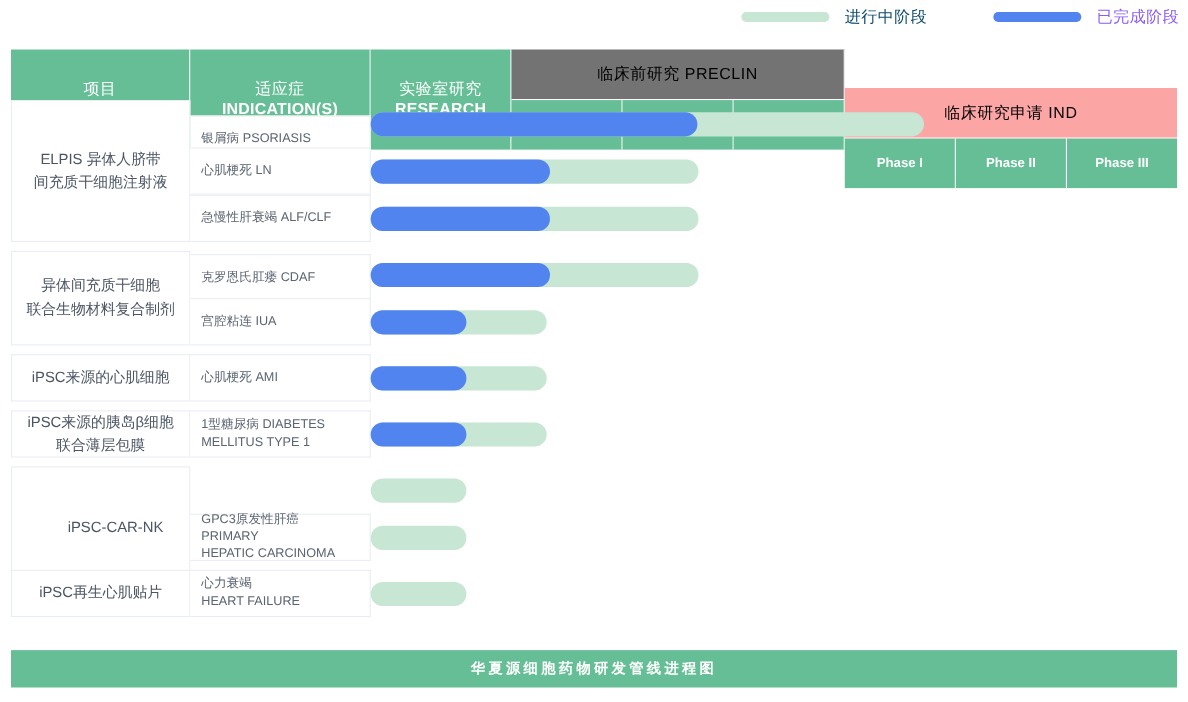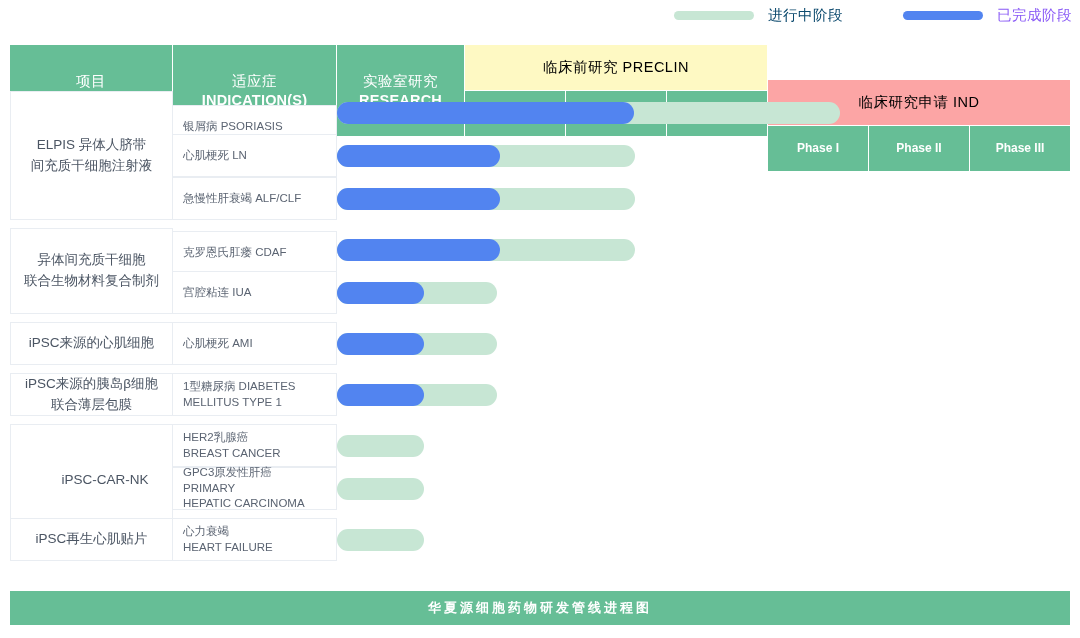--- a/index.html
+++ b/index.html
@@ -121,21 +121,21 @@
       <div class="hcell" style="width: 164px; height: 91px; background: rgb(102, 190, 150);">
         <span class="h-cn">适应症</span>
         <span class="h-en">INDICATION(S)</span>
       </div>
       <div class="hcell" style="width: 128px; height: 91px; background: rgb(102, 190, 150);">
         <span class="h-cn">实验室研究</span>
         <span class="h-en">RESEARCH</span>
       </div>
 
       <div style="width:303px;height:91px;">
-        <div class="h-group" style="height: 46px; border-right: 1.5px solid rgb(255, 255, 255); box-sizing: border-box; background: #fef9c3;">临床前研究 PRECLIN</div>
+        <div class="h-group" style="height: 46px; border-right: 1.5px solid rgb(255, 255, 255); box-sizing: border-box; background: #737373;">临床前研究 PRECLIN</div>
         <div style="display:flex;height:45px;">
           <div class="hcell" style="width: 101px; height: 45px; background: rgb(102, 190, 150);">
             <span class="sub-en">PROCESS</span>
             <span class="sub-en">VALIDATION</span>
           </div>
           <div class="hcell" style="width: 101px; height: 45px; background: rgb(102, 190, 150);">
             <span class="sub-en">ANIMAL</span>
             <span class="sub-en">EXPERIMENT</span>
           </div>
           <div class="hcell" style="width: 101px; height: 45px; border-right: 1.5px solid rgb(255, 255, 255); background: rgb(102, 190, 150);">
@@ -241,26 +241,20 @@
         </div>
         <div class="barrow" style="top: 292.5px; left: 327px; width: 733px;">
           <div class="bar-bg" style="left: 0px; width: 159.794px; background: rgb(199, 230, 212);"></div>
           <div class="bar-fg" style="left: 0px; width: 87.227px; background: rgb(82, 132, 240);"></div>
         </div>
         <div class="prog-cell" style="top: 333px; height: 112px; border-color: rgb(233, 237, 242); color: rgb(75, 85, 99); padding-left: 33px;">
           <div>
             <div>iPSC-CAR-NK</div>
           </div>
         </div>
-        <div class="ind-cell" style="top: 333px; height: 43px; border-color: rgb(233, 237, 242); color: rgb(91, 100, 114);">
-          <div>
-            <div>HER2乳腺癌</div>
-            <div>BREAST CANCER</div>
-          </div>
-        </div>
         <div class="barrow" style="top: 343.5px; left: 327px; width: 733px;">
           <div class="bar-bg" style="left: 0px; width: 87.227px; background: rgb(199, 230, 212);"></div>
         </div>
         <div class="ind-cell" style="top: 376px; height: 43px; border-color: rgb(233, 237, 242); color: rgb(91, 100, 114);">
           <div>
             <div>GPC3原发性肝癌 PRIMARY</div>
             <div>HEPATIC CARCINOMA</div>
           </div>
         </div>
         <div class="barrow" style="top: 386.5px; left: 327px; width: 733px;">

